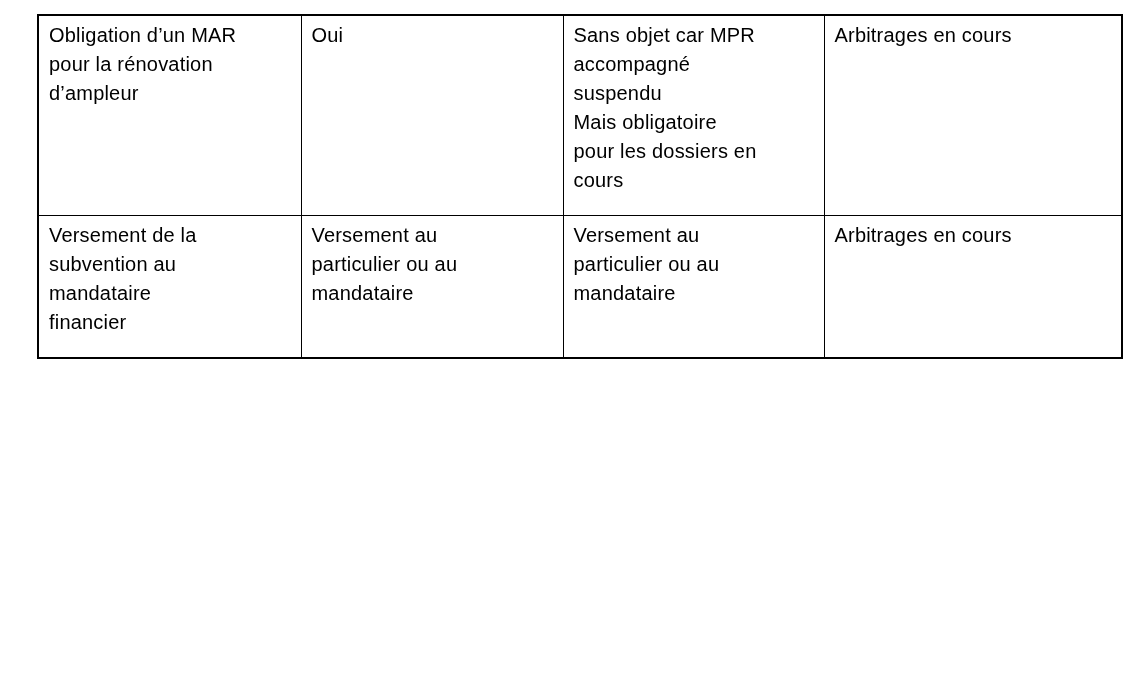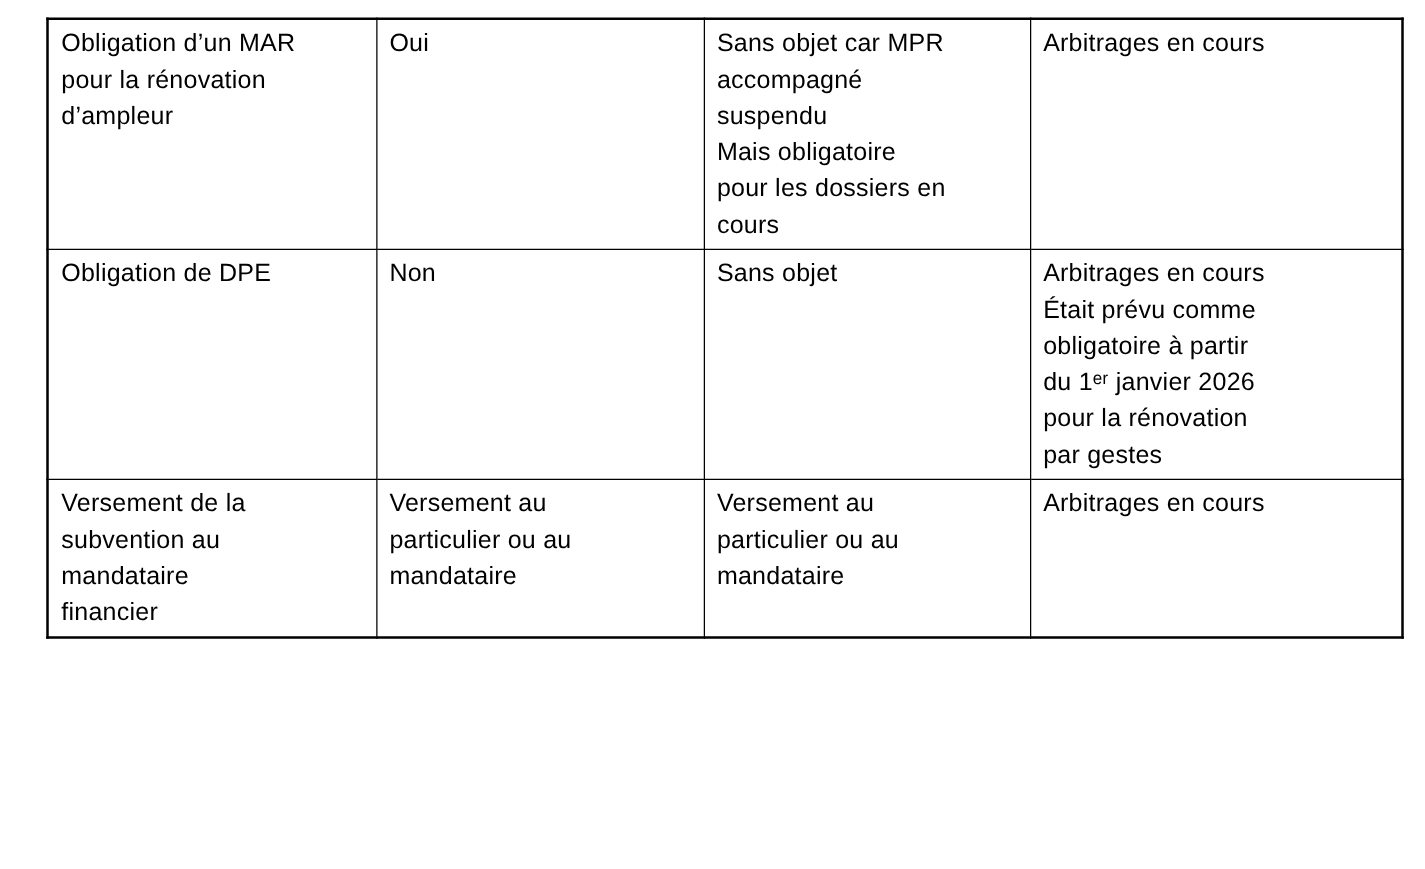--- a/index.html
+++ b/index.html
@@ -22,21 +22,21 @@
     left: 37px;
     top: 14px;
     width: 1084px;
     border-collapse: collapse;
     table-layout: fixed;
     border: 2px solid #000000;
   }
   table.doc-table td {
     border: 1px solid #000000;
     vertical-align: top;
-    padding: 5px 8px 4px 10px;
+    padding: 5px 8px 20px 10px;
     font-size: 20px;
     line-height: 29px;
     color: #000000;
     letter-spacing: 0.2px;
     white-space: pre-line;
     overflow: hidden;
   }
   tr.row-1 { height: 181px; }
   tr.row-2 { height: 177px; }
   tr.row-3 { height: 178px; }
@@ -60,31 +60,20 @@
 d’ampleur</td>
         <td>Oui</td>
         <td>Sans objet car MPR
 accompagné
 suspendu
 Mais obligatoire
 pour les dossiers en
 cours</td>
         <td>Arbitrages en cours</td>
       </tr>
-      <tr class="row-3">
-        <td>Obligation de DPE</td>
-        <td>Non</td>
-        <td>Sans objet</td>
-        <td>Arbitrages en cours
-Était prévu comme
-obligatoire à partir
-du 1ᵉʳ janvier 2026
-pour la rénovation
-par gestes</td>
-      </tr>
       <tr class="row-4">
         <td>Versement de la
 subvention au
 mandataire
 financier</td>
         <td>Versement au
 particulier ou au
 mandataire</td>
         <td>Versement au
 particulier ou au

